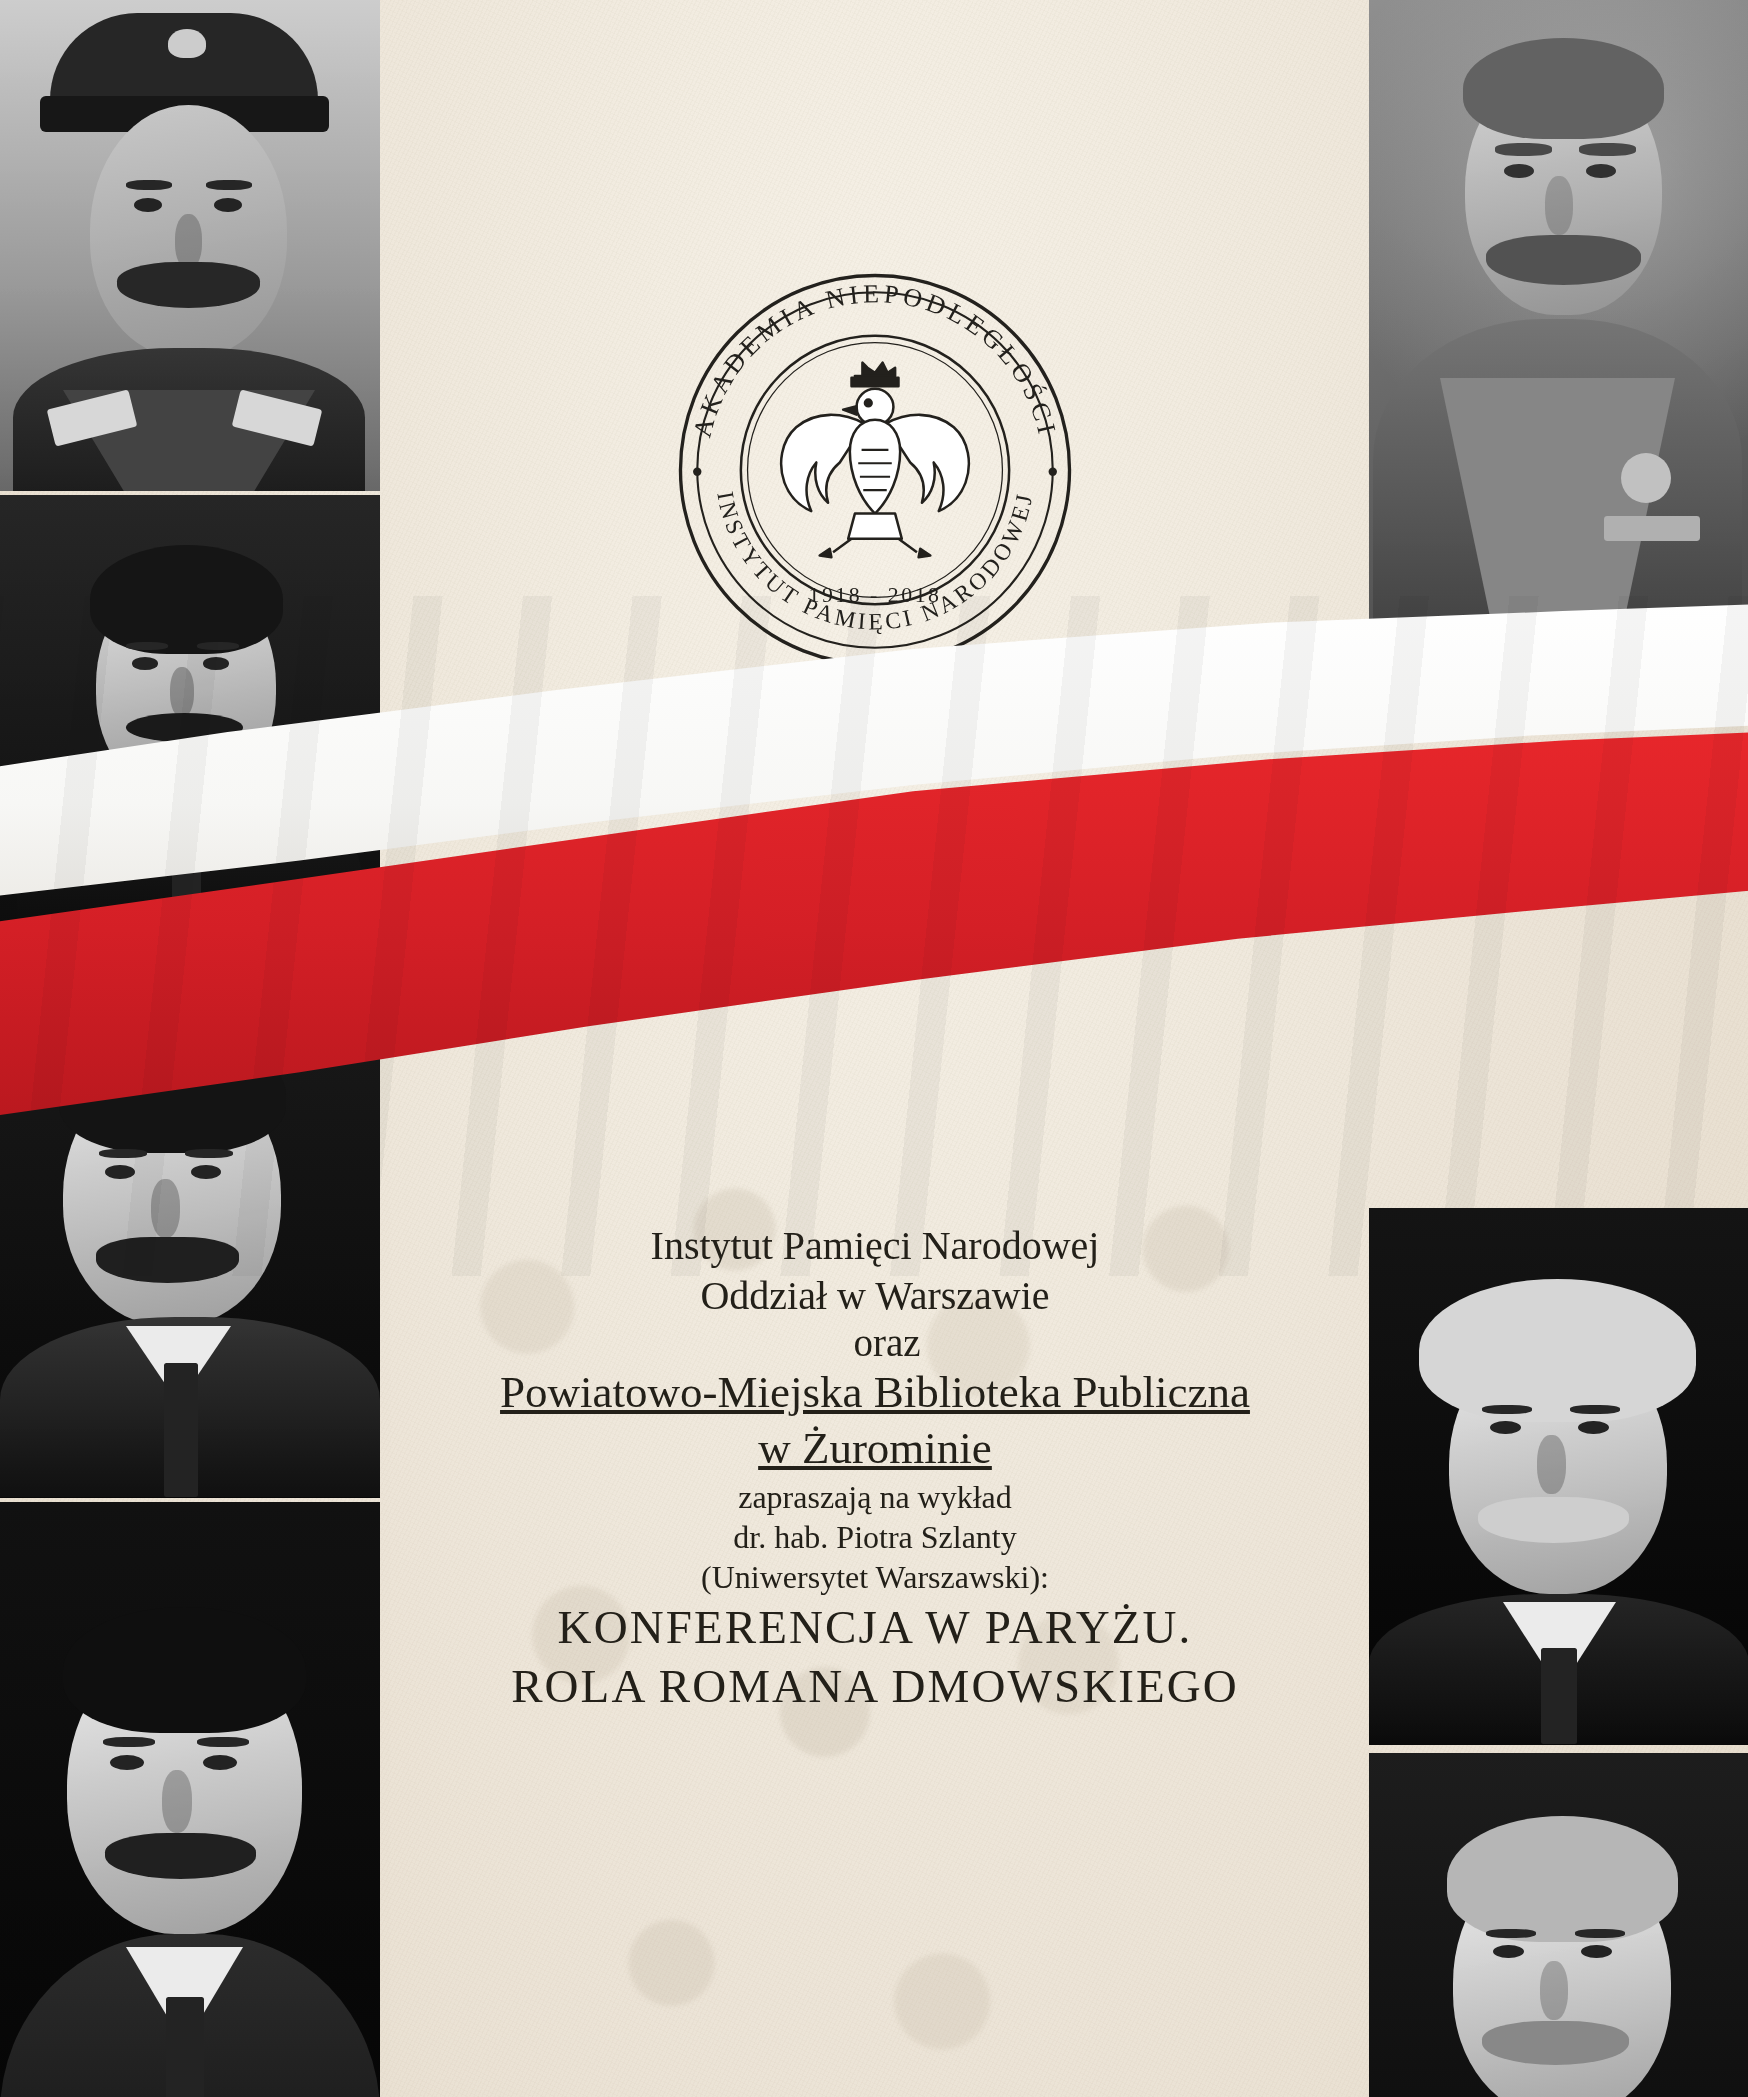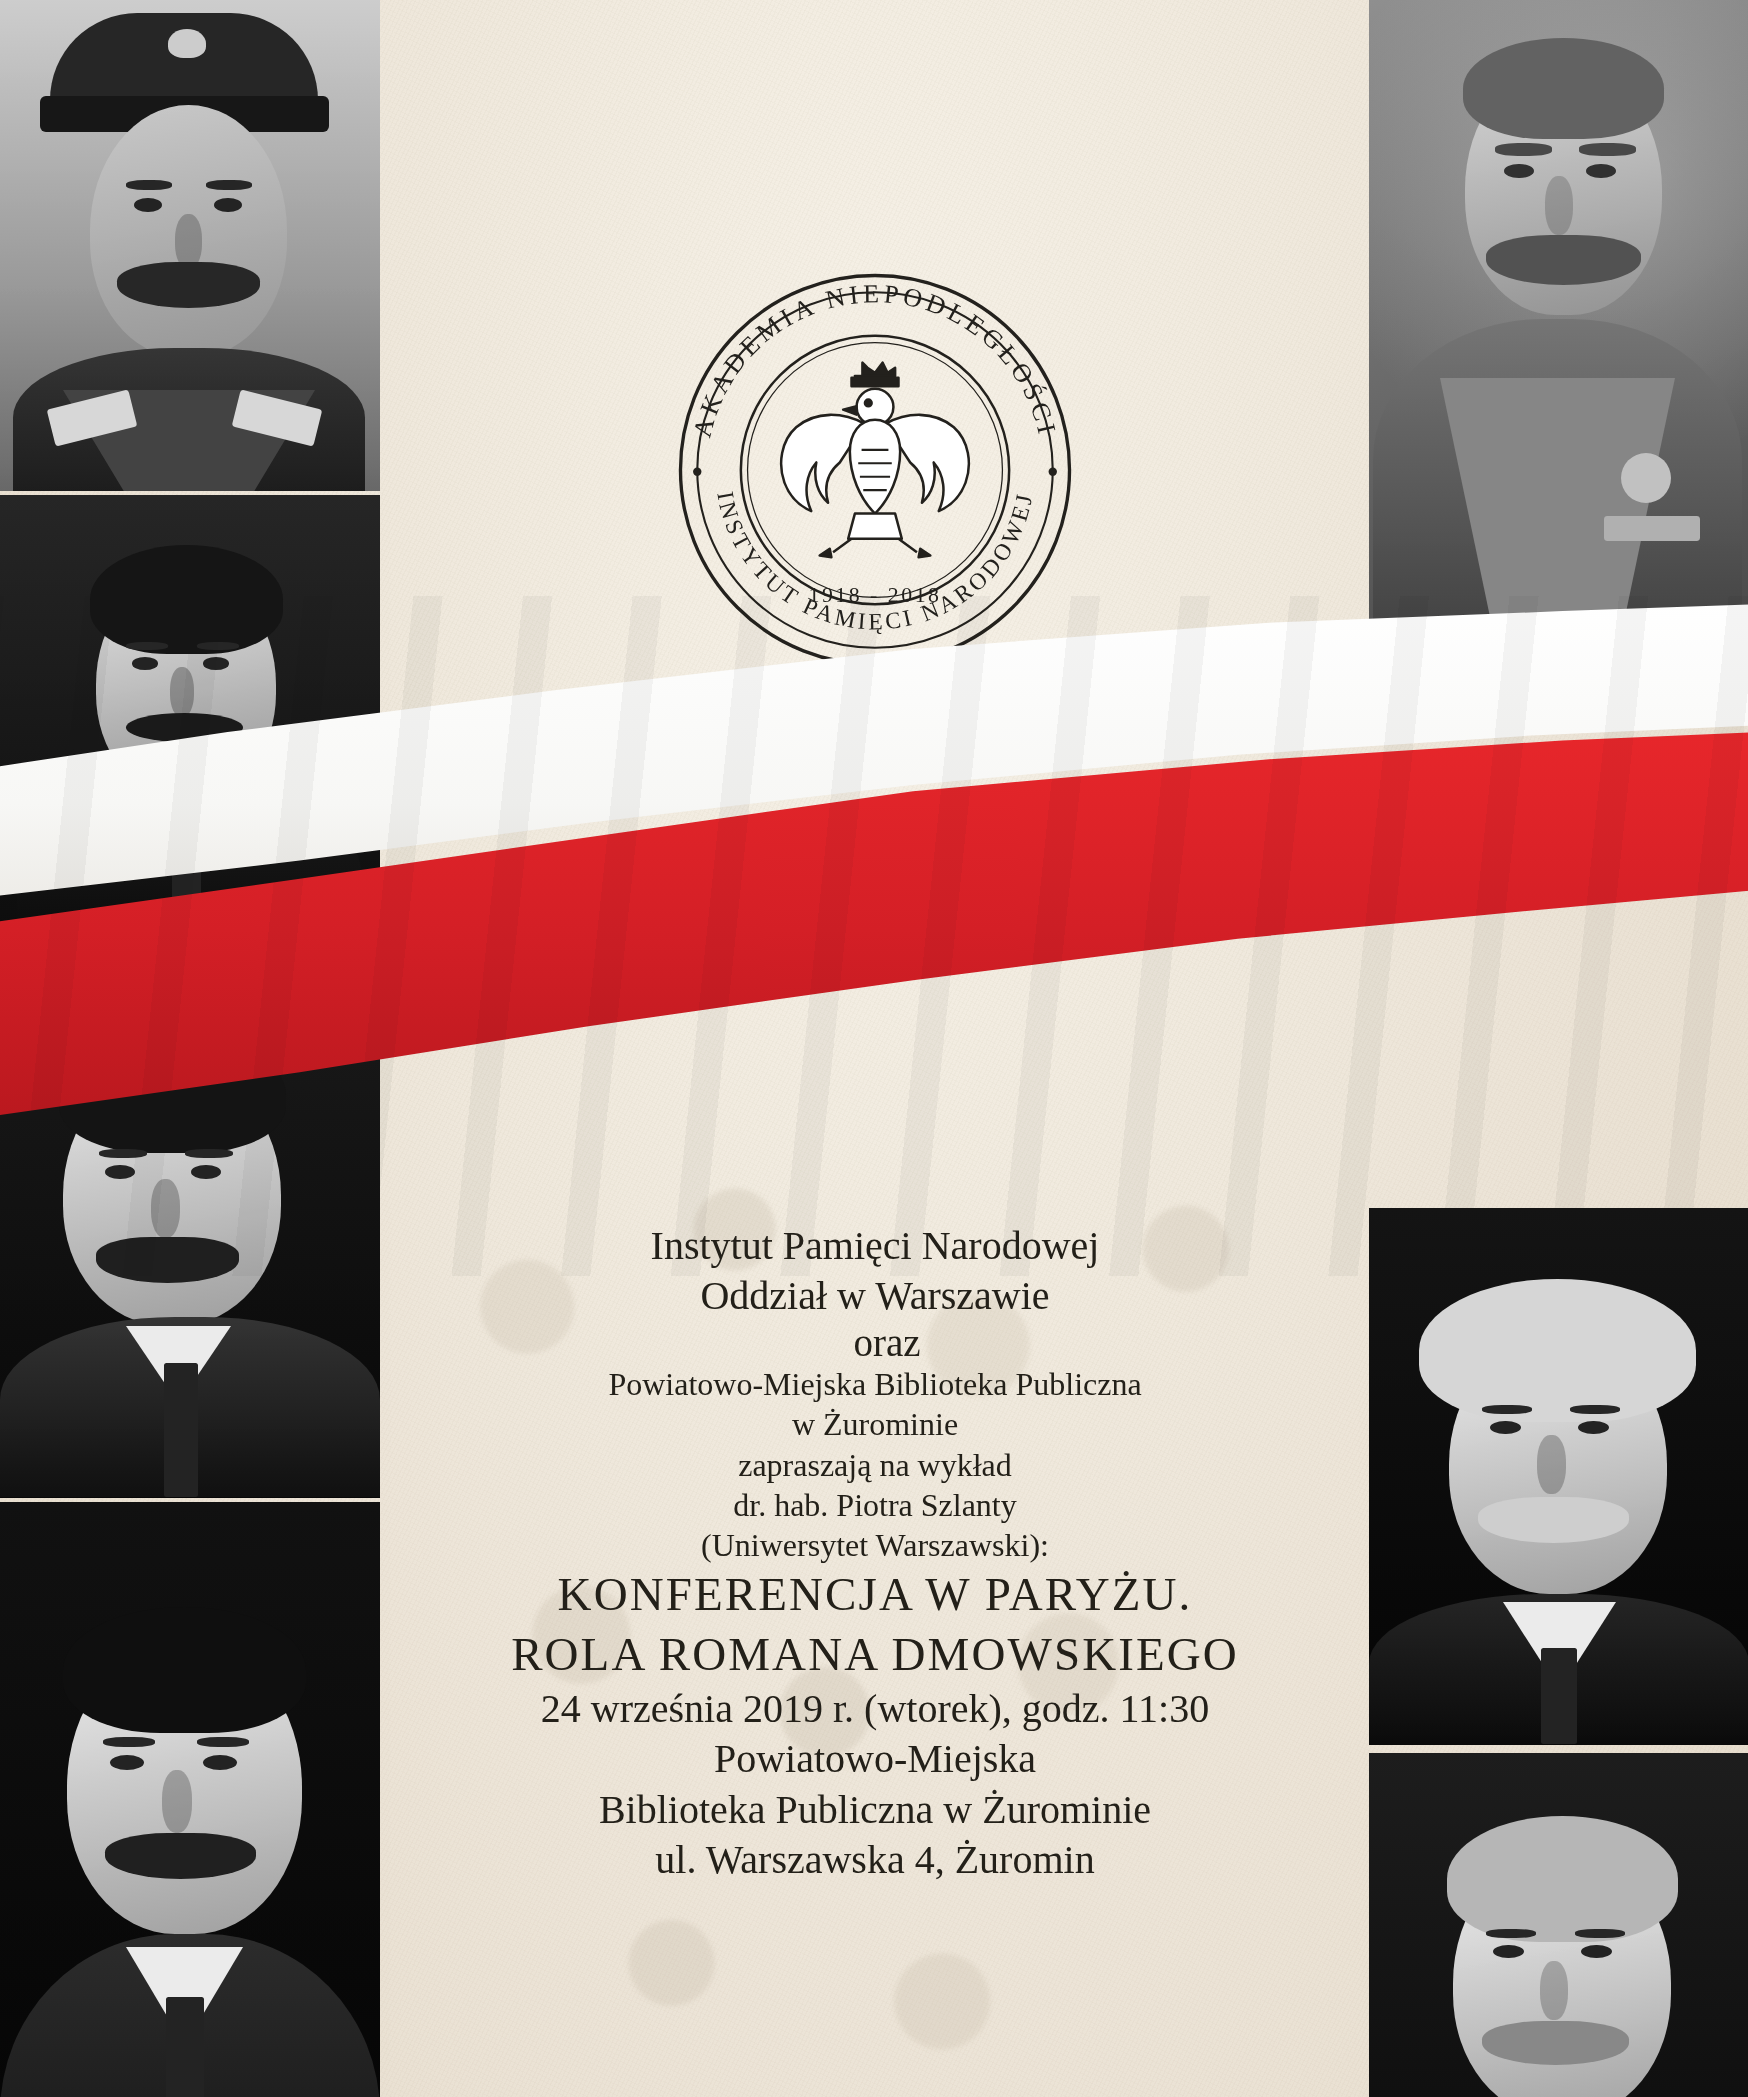--- a/index.html
+++ b/index.html
@@ -141,21 +141,21 @@
     position: absolute;
     left: 380px; top: 1221px;
     width: 990px;
     text-align: center;
     color: #232019;
     font-family: "Liberation Serif", serif;
   }
   .body-text p { margin: 0; }
   .t-org  { font-size: 40px; line-height: 1.24; }
   .t-oraz { font-size: 39px; margin-top: 23.5px; padding-left: 24px; }
-  .t-lib  { font-size: 32px; line-height: 1.24; margin-top: 22.7px; }
+  .t-lib  { font-size: 45px; line-height: 1.24; margin-top: 22.7px; text-decoration: underline; }
   .t-inv  { font-size: 32px; line-height: 1.26; margin-top: 25px; }
   .t-title {
     font-size: 47px; letter-spacing: 2.1px; line-height: 1.26;
     margin-top: 39px; font-weight: 400;
   }
   .t-when { font-size: 40px; line-height: 1.26; margin-top: 34px; }
 </style>
 </head>
 <body>
 
@@ -355,20 +355,16 @@
     <p class="t-org" style="white-space:pre-line;">Instytut Pamięci Narodowej
 Oddział w Warszawie</p>
     <p class="t-oraz">oraz</p>
     <p class="t-lib" style="white-space:pre-line;">Powiatowo-Miejska Biblioteka Publiczna
 w Żurominie</p>
     <p class="t-inv" style="white-space:pre-line;">zapraszają na wykład
 dr. hab. Piotra Szlanty
 (Uniwersytet Warszawski):</p>
     <p class="t-title" style="white-space:pre-line;">KONFERENCJA W PARYŻU.
 ROLA ROMANA DMOWSKIEGO</p>
-    <p class="t-when" style="white-space:pre-line;">24 września 2019 r. (wtorek), godz. 11:30
-Powiatowo-Miejska
-Biblioteka Publiczna w Żurominie
-ul. Warszawska 4, Żuromin</p>
   </div>
 
 </div>
 
 
 </body></html>

